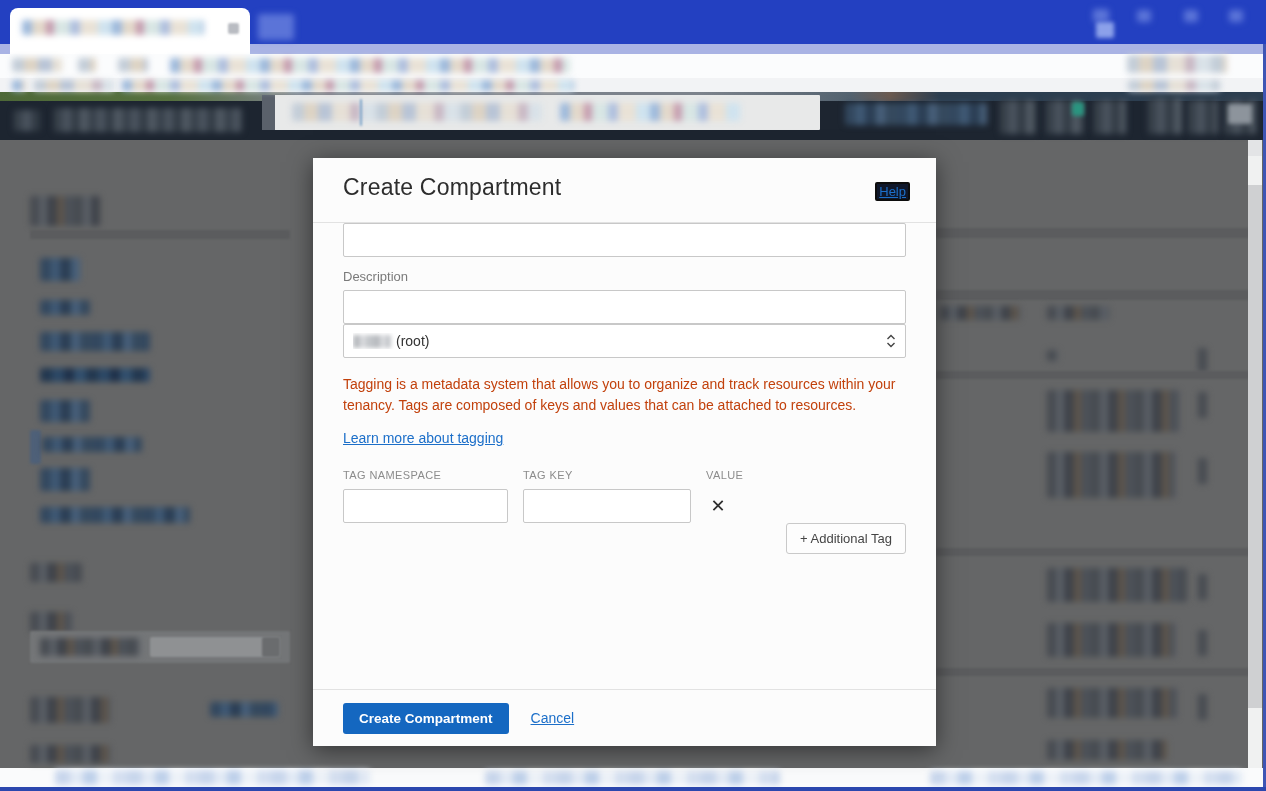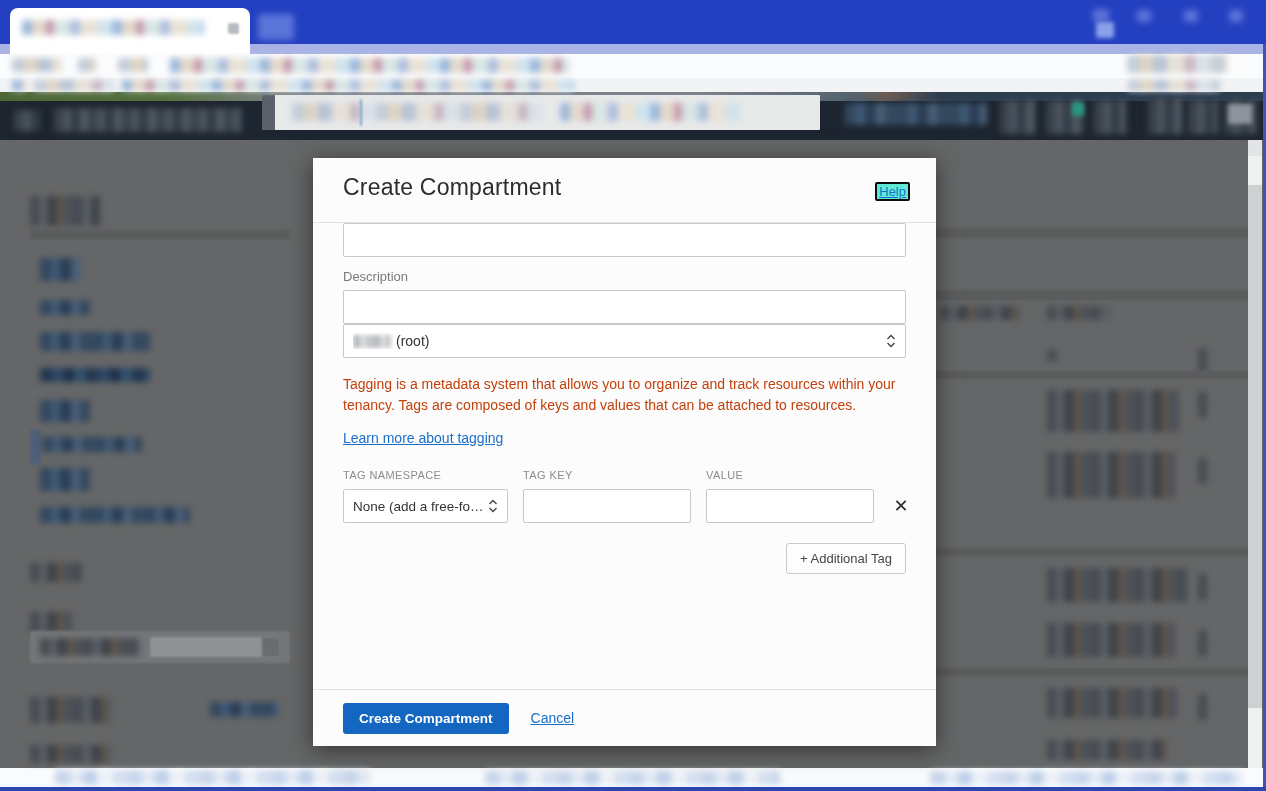--- a/index.html
+++ b/index.html
@@ -46,36 +46,36 @@
   .c-teal{background:#2a9580;filter:blur(2px);}
   .c-light{background:#8d949c;filter:blur(2px);}
   .c-blueline{background:#7fa8cc;filter:blur(1px);}
 
   
   .modal{position:absolute;left:313px;top:158px;width:623px;height:588px;background:#fcfcfc;
     box-shadow:0 4px 22px rgba(0,0,0,.5);z-index:20;}
   .m-header{position:relative;height:64px;border-bottom:1px solid #e2e2e2;}
   .m-title{position:absolute;left:30px;top:16px;margin:0;font-size:23px;font-weight:400;color:#2d2d2d;letter-spacing:.2px;}
   .help-link{position:absolute;right:26px;top:24px;font-size:13px;color:#1c6fc9;text-decoration:underline;
-    border:2px solid #0d0d0d;border-radius:2px;padding:0 2px;cursor:pointer;background:#5eead4;}
+    border:2px solid #0d0d0d;border-radius:2px;padding:0 2px;cursor:pointer;background:#0f172a;}
   .m-body{padding:0 30px;}
   .flabel{display:block;font-size:13px;color:#7a7a7a;margin:24px 0 6px;}
   .flabel.mt12{margin-top:12px;}
   .ti{display:block;width:100%;height:34px;box-sizing:border-box;border:1px solid #c8c8c8;border-radius:2px;
     background:#ffffff;font-size:14px;padding:0 10px;outline:none;font-family:"Liberation Sans",sans-serif;}
   .selbox{display:flex;align-items:center;justify-content:space-between;height:34px;box-sizing:border-box;
     border:1px solid #c8c8c8;border-radius:2px;background:#fff;padding:0 9px;font-size:14px;color:#333;cursor:pointer;}
   .selbox .selval{white-space:nowrap;overflow:hidden;display:flex;align-items:center;gap:5px;}
   .redact-inline{display:inline-block;width:38px;height:13px;background:repeating-linear-gradient(90deg,#b9bcc0 0 7px,#d8dadd 7px 13px,#c4c7cb 13px 20px);filter:blur(2px);border-radius:1px;}
   .tag-para{margin:16px 0 0;font-size:14px;color:#c2410c;line-height:21px;width:563px;}
   .learn-link{display:inline-block;margin-top:14px;font-size:14px;color:#1c6fc9;text-decoration:underline;cursor:pointer;}
   .tag-grid{display:grid;grid-template-columns:165px 168px 168px 1fr;column-gap:15px;margin-top:22px;align-items:center;}
   .tag-head{font-size:11px;color:#8c8c8c;letter-spacing:.4px;margin-bottom:8px;}
   .xbtn{background:none;border:none;font-size:18px;color:#2f2f2f;cursor:pointer;padding:0;width:24px;height:24px;line-height:24px;font-family:"Liberation Sans",sans-serif;}
-  .addtag-wrap{display:flex;justify-content:flex-end;margin-top:20px;}
+  .addtag-wrap{display:flex;justify-content:flex-end;}
   .addtag{background:#fdfdfd;border:1px solid #c9c9c9;border-radius:3px;padding:7px 13px;font-size:13px;color:#454545;cursor:pointer;font-family:"Liberation Sans",sans-serif;}
   .m-footer{position:absolute;left:0;bottom:0;width:100%;height:57px;box-sizing:border-box;border-top:1px solid #e2e2e2;
     display:flex;align-items:center;gap:22px;padding:0 30px;background:#fcfcfc;}
   .primary-btn{background:#1467c0;color:#ffffff;border:none;border-radius:3px;padding:8px 16px;font-size:13.5px;font-weight:600;cursor:pointer;font-family:"Liberation Sans",sans-serif;}
   .cancel-link{font-size:14px;color:#1c6fc9;text-decoration:underline;cursor:pointer;}
   .stepper{flex:0 0 auto;margin-left:4px;}
 </style>
 </head>
 <body>
 
@@ -122,27 +122,20 @@
 
       <p class="tag-para">Tagging is a metadata system that allows you to organize and track resources within your tenancy. Tags are composed of keys and values that can be attached to resources.</p>
       <a class="learn-link">Learn more about tagging</a>
 
       <div class="tag-grid">
         <div class="tag-head">TAG NAMESPACE</div>
         <div class="tag-head">TAG KEY</div>
         <div class="tag-head">VALUE</div>
         <div class="tag-head"></div>
 
-        <div class="selbox">
-          <span class="selval" style="font-size:13.5px">None (add a free-fo…</span>
-          <svg class="stepper" width="10" height="16" viewBox="0 0 10 16">
-              <path d="M1.5 6 L5 2.5 L8.5 6" stroke="#444" fill="none" stroke-width="1.4"></path>
-              <path d="M1.5 10 L5 13.5 L8.5 10" stroke="#444" fill="none" stroke-width="1.4"></path>
-            </svg>
-        </div>
         <input class="ti" value="" style="">
         <input class="ti" value="" style="">
         <button class="xbtn">✕</button>
       </div>
 
       <div class="addtag-wrap">
         <button class="addtag">+ Additional Tag</button>
       </div>
     </div>
     <div class="m-footer">

